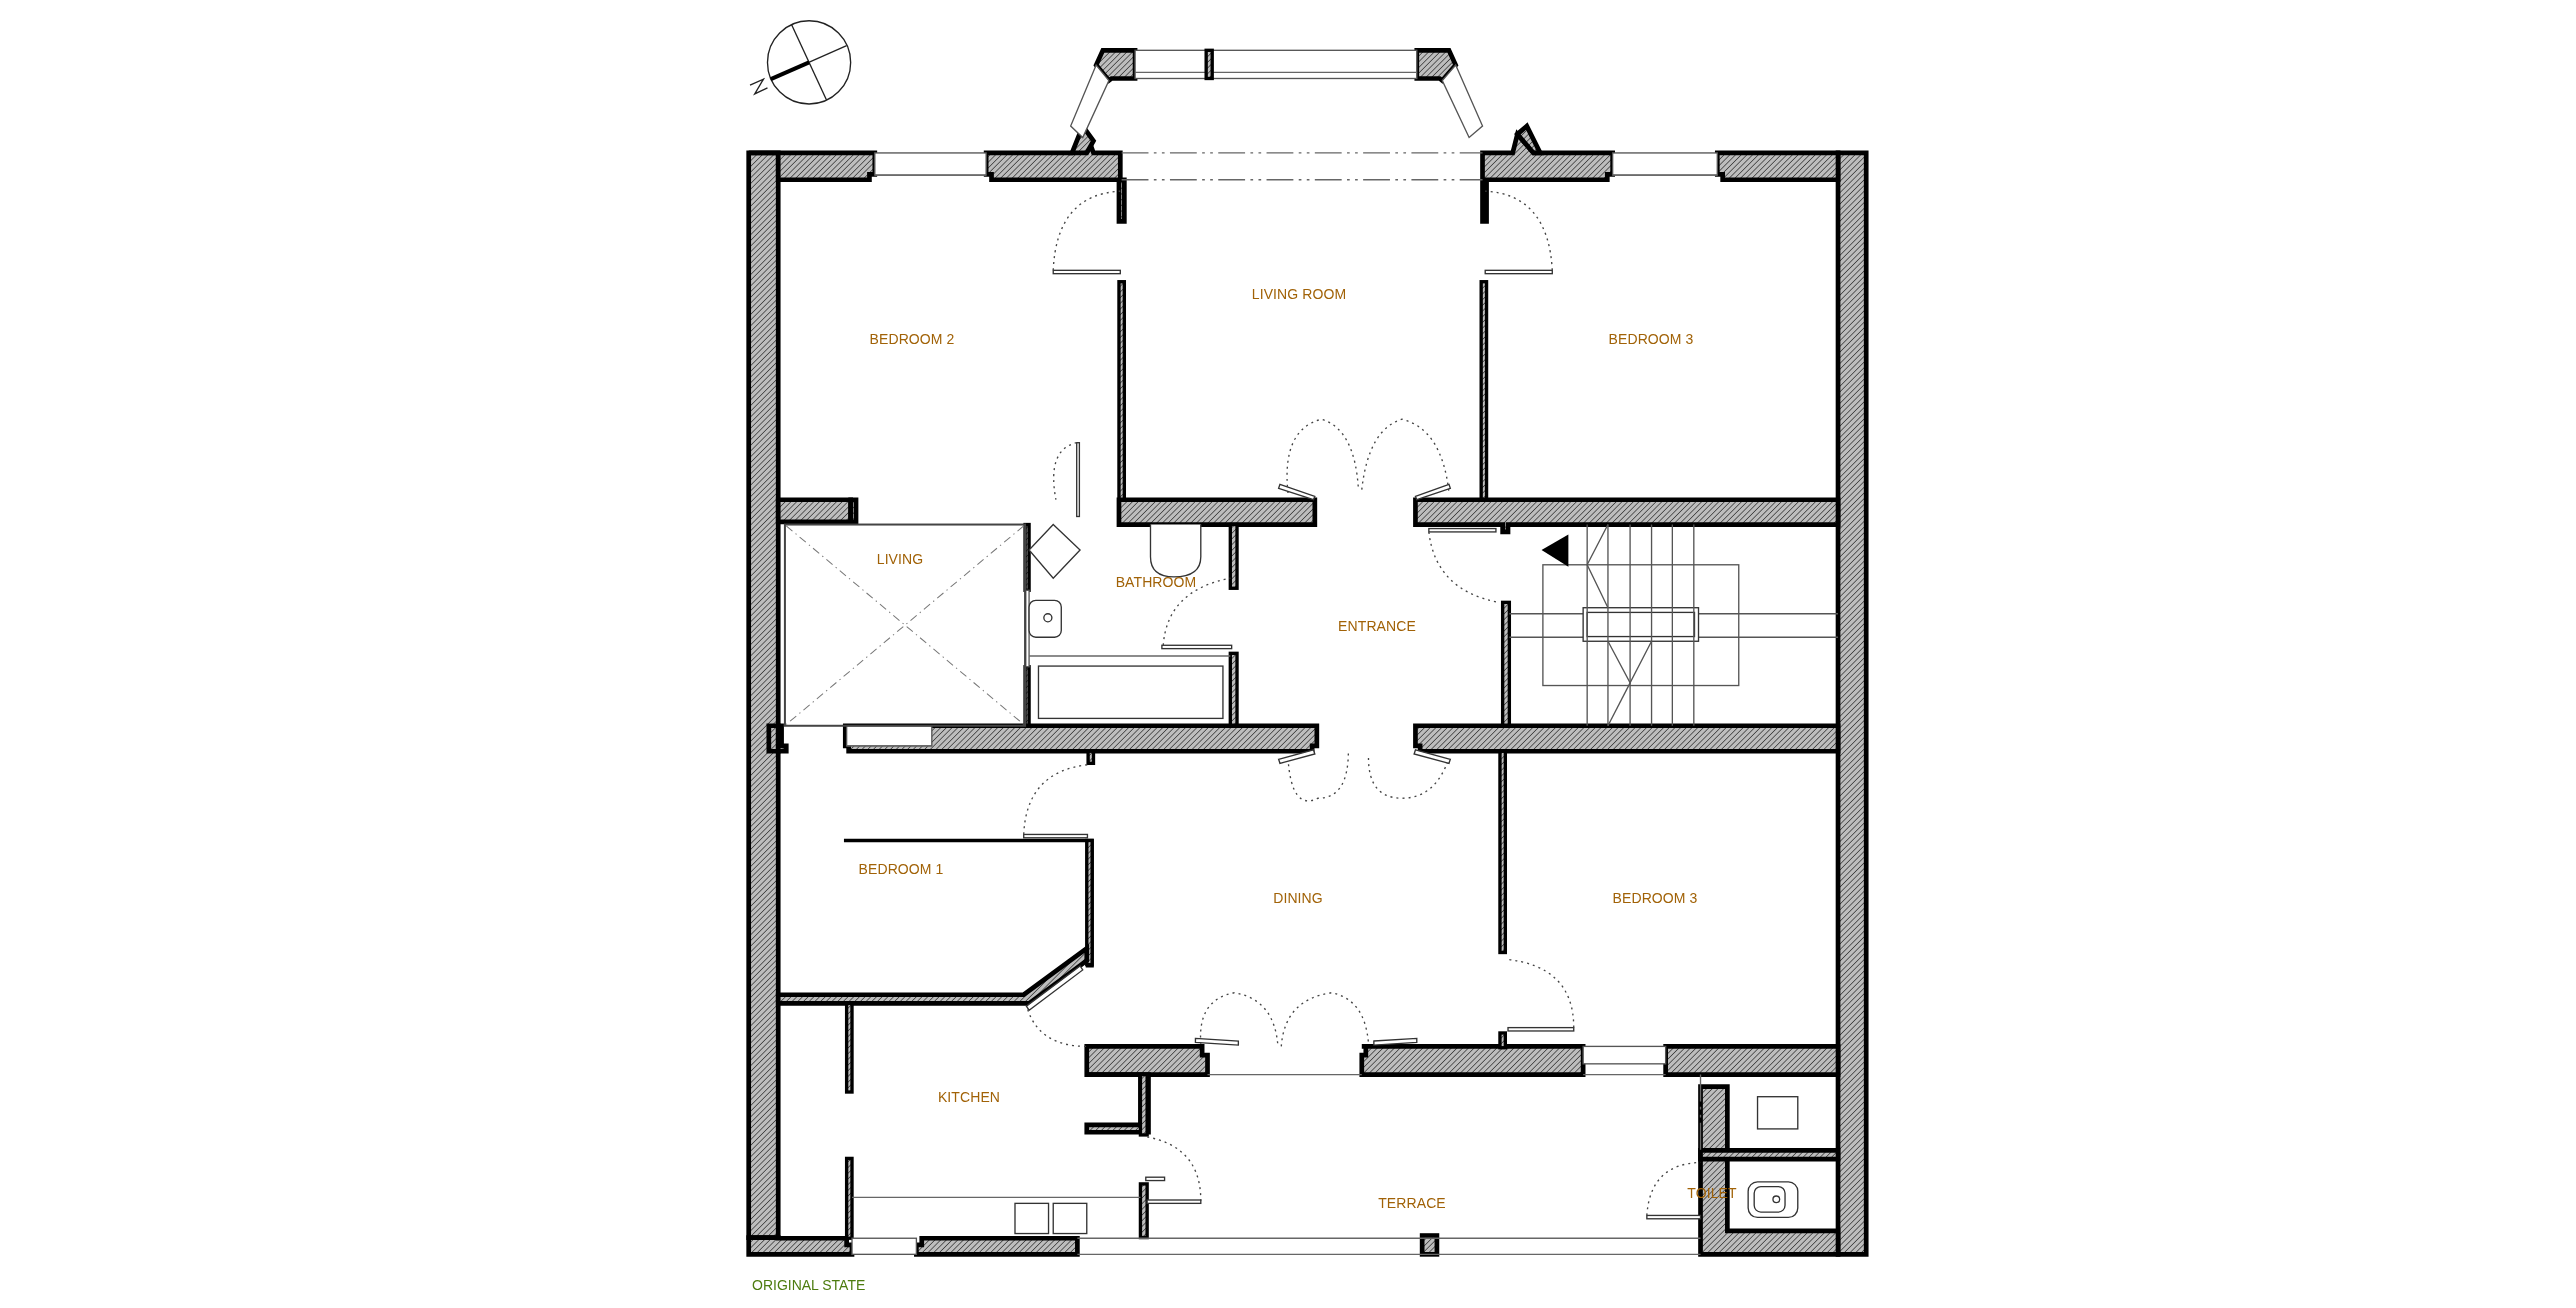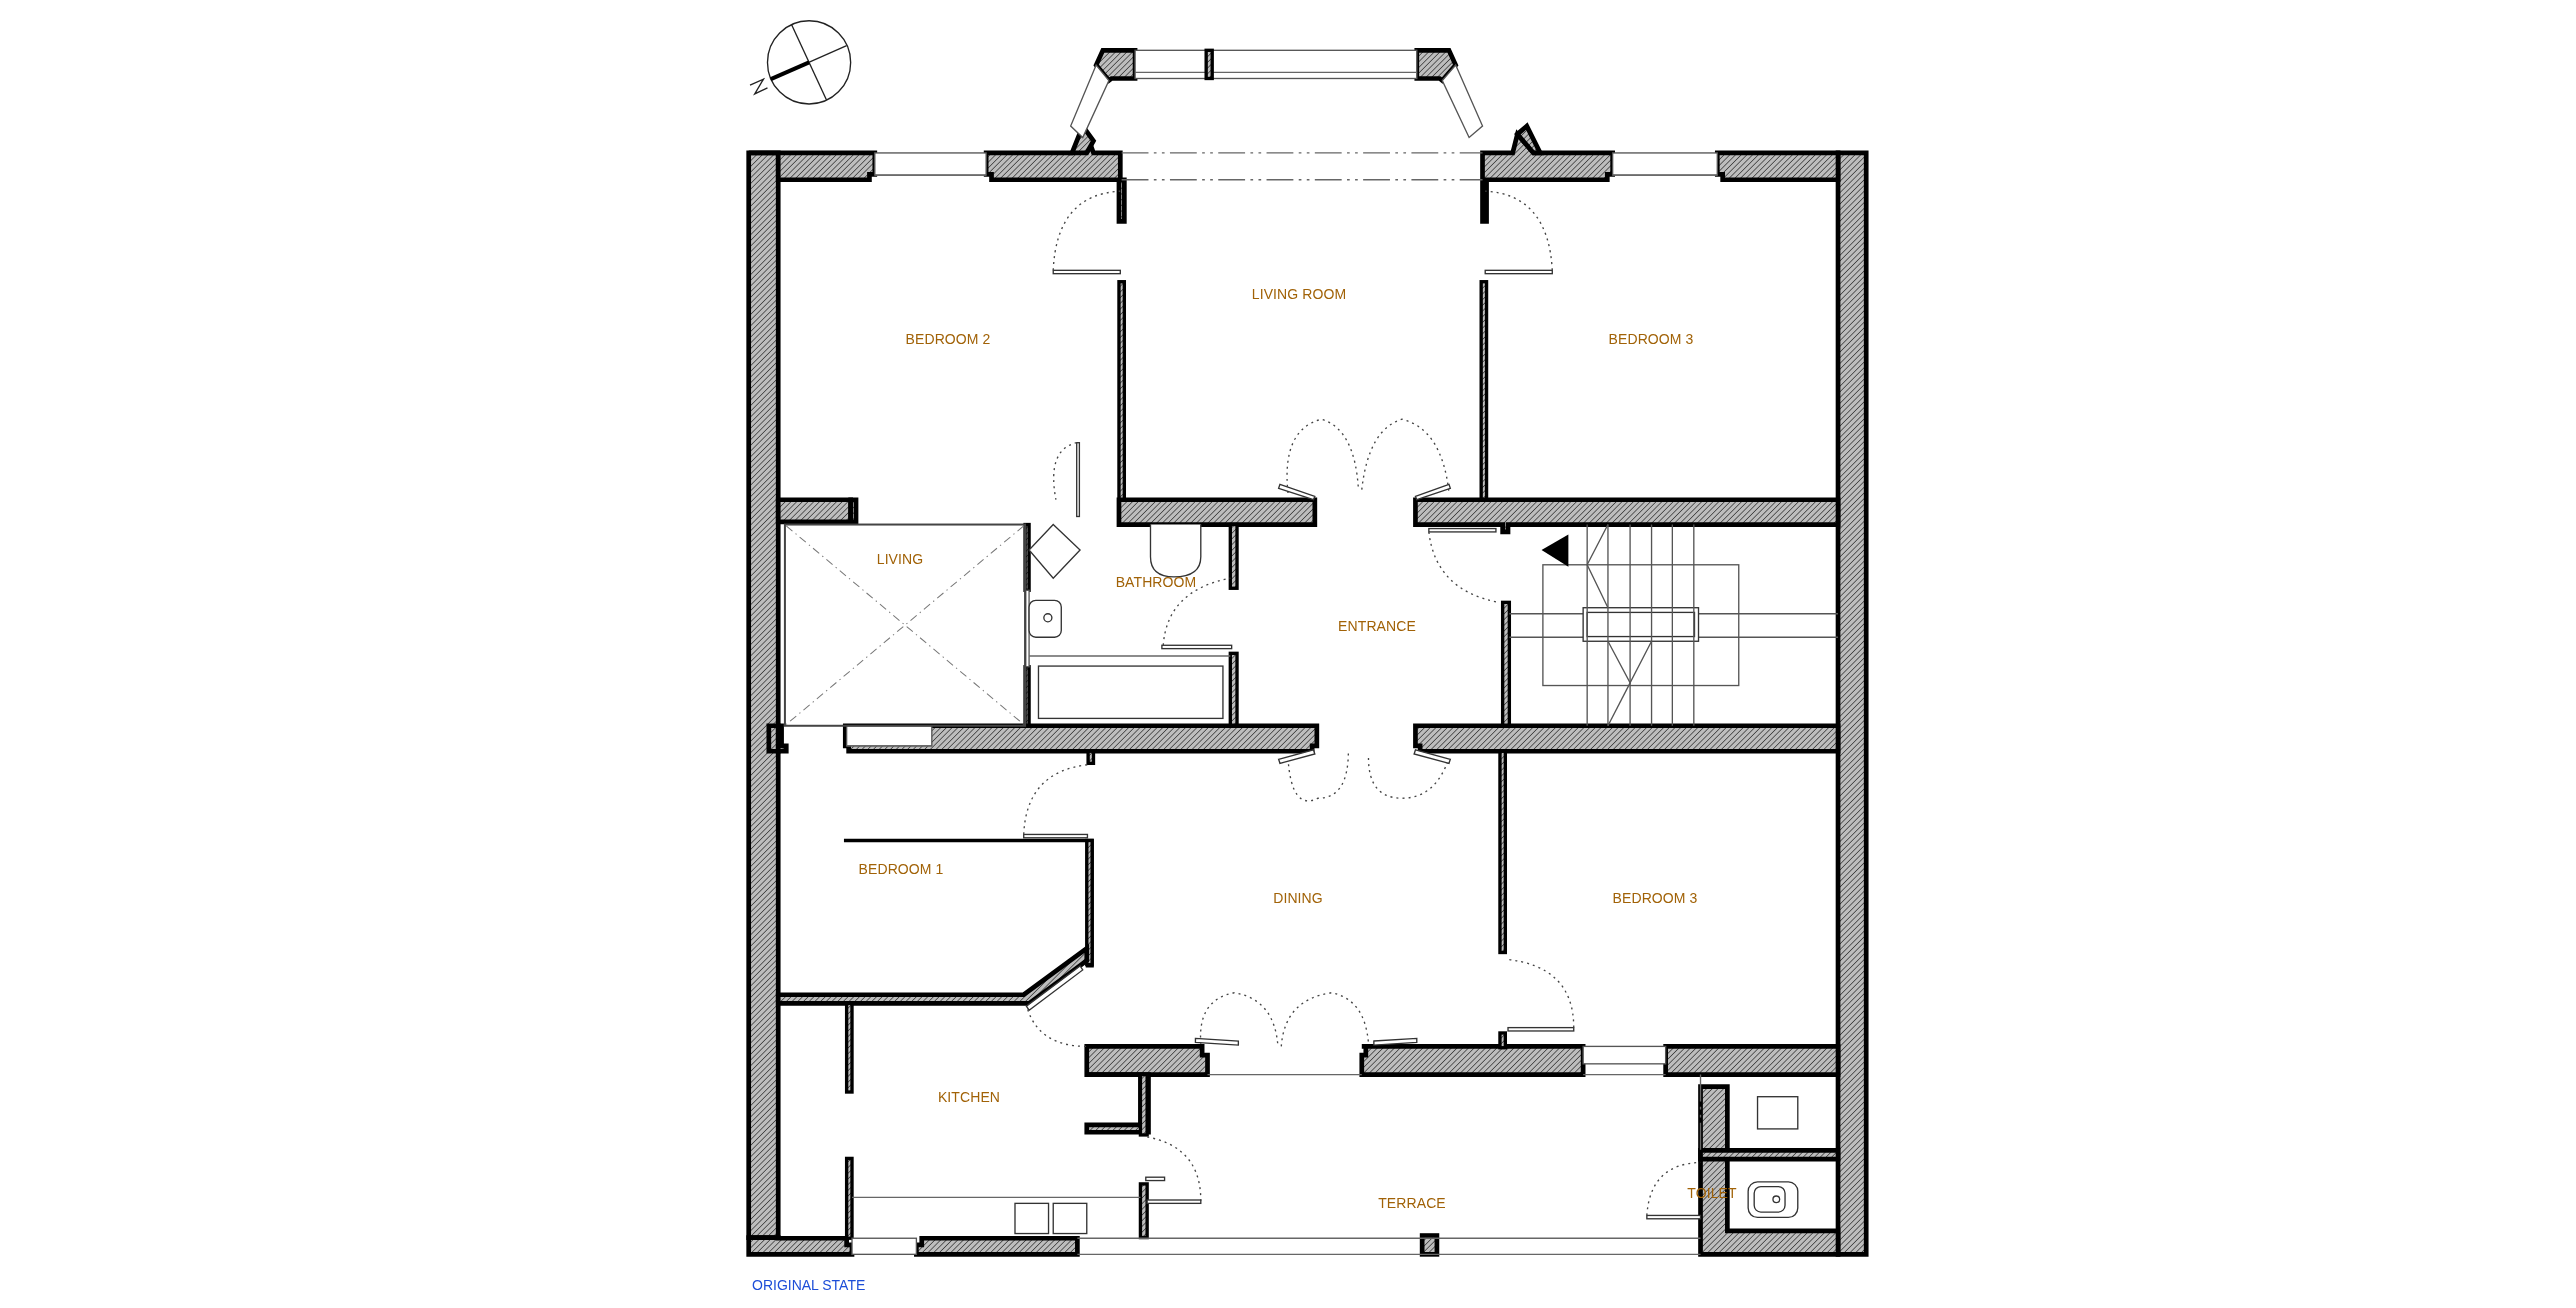--- a/index.html
+++ b/index.html
@@ -8,21 +8,21 @@
   .wall { fill: url(#hatch); stroke: #000; stroke-width: 7; stroke-linejoin: miter; }
   .wall-thin { fill: url(#hatch); stroke: #000; stroke-width: 5; }
   .win { fill: #fff; stroke: #555; stroke-width: 2; }
   .winline { stroke: #666; stroke-width: 2; fill: none; }
   .door-leaf { fill: #fff; stroke: #333; stroke-width: 2; }
   .swing { fill: none; stroke: #444; stroke-width: 2; stroke-dasharray: 3 6; }
   .dashdot { fill: none; stroke: #666; stroke-width: 2; stroke-dasharray: 40 8 4 8 4 8; }
   .fixture { fill: #fff; stroke: #333; stroke-width: 2; }
   .stair { fill: none; stroke: #555; stroke-width: 2; }
   .label { position: absolute; font-family: "Liberation Sans", sans-serif; font-size: 14px; color: #a16207; white-space: nowrap; transform: translate(-50%, -50%); letter-spacing: 0.1px; }
-  .caption { position: absolute; left: 752px; top: 1277px; font-family: "Liberation Sans", sans-serif; font-size: 14px; color: #1d4ed8; }
+  .caption { position: absolute; left: 752px; top: 1277px; font-family: "Liberation Sans", sans-serif; font-size: 14px; color: #4d7c0f; }
 </style>
 </head>
 <body>
 
 <svg id="plan" viewBox="0 0 3840 1950" xmlns="http://www.w3.org/2000/svg">
   <defs>
     <pattern id="hatch" patternUnits="userSpaceOnUse" width="6" height="6" patternTransform="rotate(45)">
       <rect width="6" height="6" fill="#bdbdbd"></rect>
       <line x1="0" y1="0" x2="0" y2="6" stroke="#444" stroke-width="2.4"></line>
     </pattern>
@@ -210,21 +210,21 @@
 
   <g>
     <rect class="fixture" x="2620" y="1635" width="60" height="48"></rect>
     <rect class="fixture" x="2606" y="1762" width="74" height="53" rx="14"></rect>
     <rect class="fixture" x="2615" y="1769" width="46" height="38" rx="10"></rect>
     <circle class="fixture" cx="2648" cy="1788" r="5"></circle>
   </g>
 </svg>
 
 <div class="label" style="left:1299px; top:294px;">LIVING ROOM</div>
-<div class="label" style="left:912px; top:339px;margin-left:36px;">BEDROOM 2</div>
+<div class="label" style="left:912px; top:339px;">BEDROOM 2</div>
 <div class="label" style="left:1651px; top:339px;">BEDROOM 3</div>
 <div class="label" style="left:900px; top:559px;">LIVING</div>
 <div class="label" style="left:1156px; top:582px;">BATHROOM</div>
 <div class="label" style="left:1377px; top:626px;">ENTRANCE</div>
 <div class="label" style="left:901px; top:869px;">BEDROOM 1</div>
 <div class="label" style="left:1298px; top:898px;">DINING</div>
 <div class="label" style="left:1655px; top:898px;">BEDROOM 3</div>
 <div class="label" style="left:969px; top:1097px;">KITCHEN</div>
 <div class="label" style="left:1412px; top:1157px;margin-top:46px;">TERRACE</div>
 <div class="label" style="left:1712px; top:1193px;">TOILET</div>

